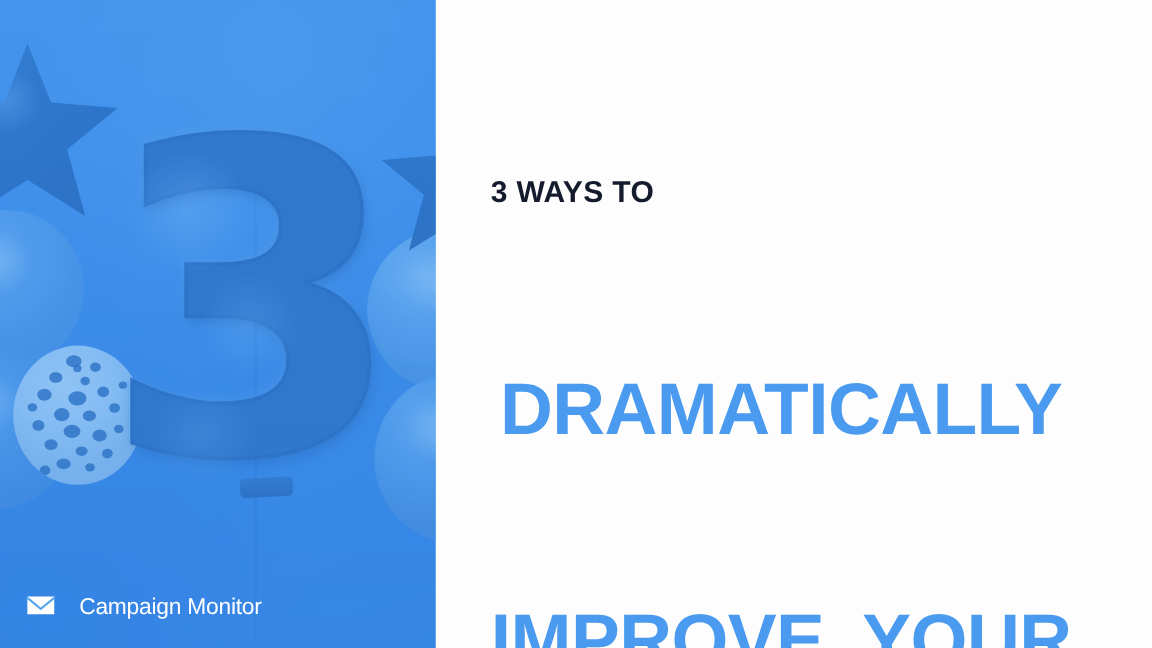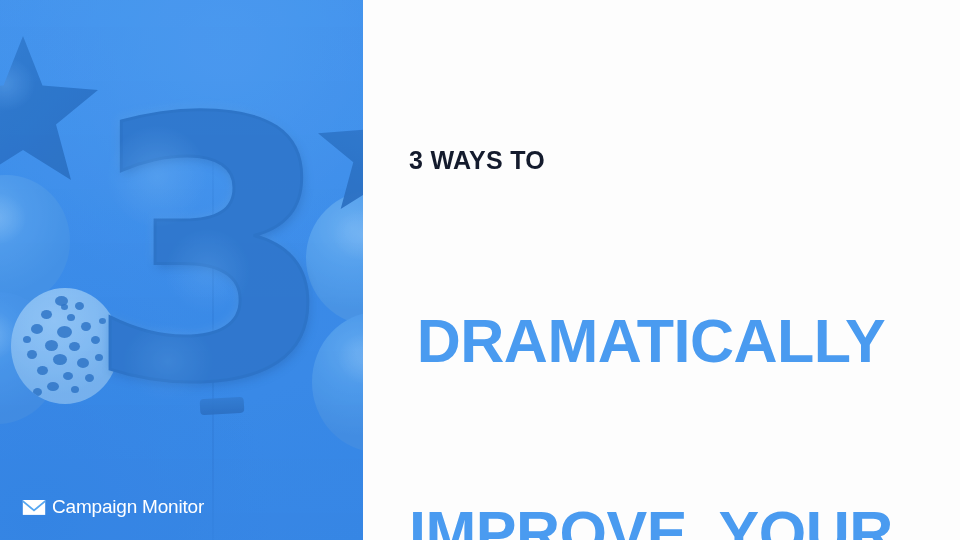--- a/index.html
+++ b/index.html
@@ -215,22 +215,21 @@
     background: rgba(90,170,242,.22);
     pointer-events: none;
   }
 
   
   .logo {
     position: absolute;
     left: 22px;
     bottom: 22px;
     display: flex;
-    align-items: center;
-    gap: 6px;
+    gap: 20px;
     z-index: 6;
     margin-top: 40px;
   }
   .logo-mark {
     width: 24px;
     height: 17px;
     display: block;
     flex: 0 0 auto;
   }
   .logo-text {

